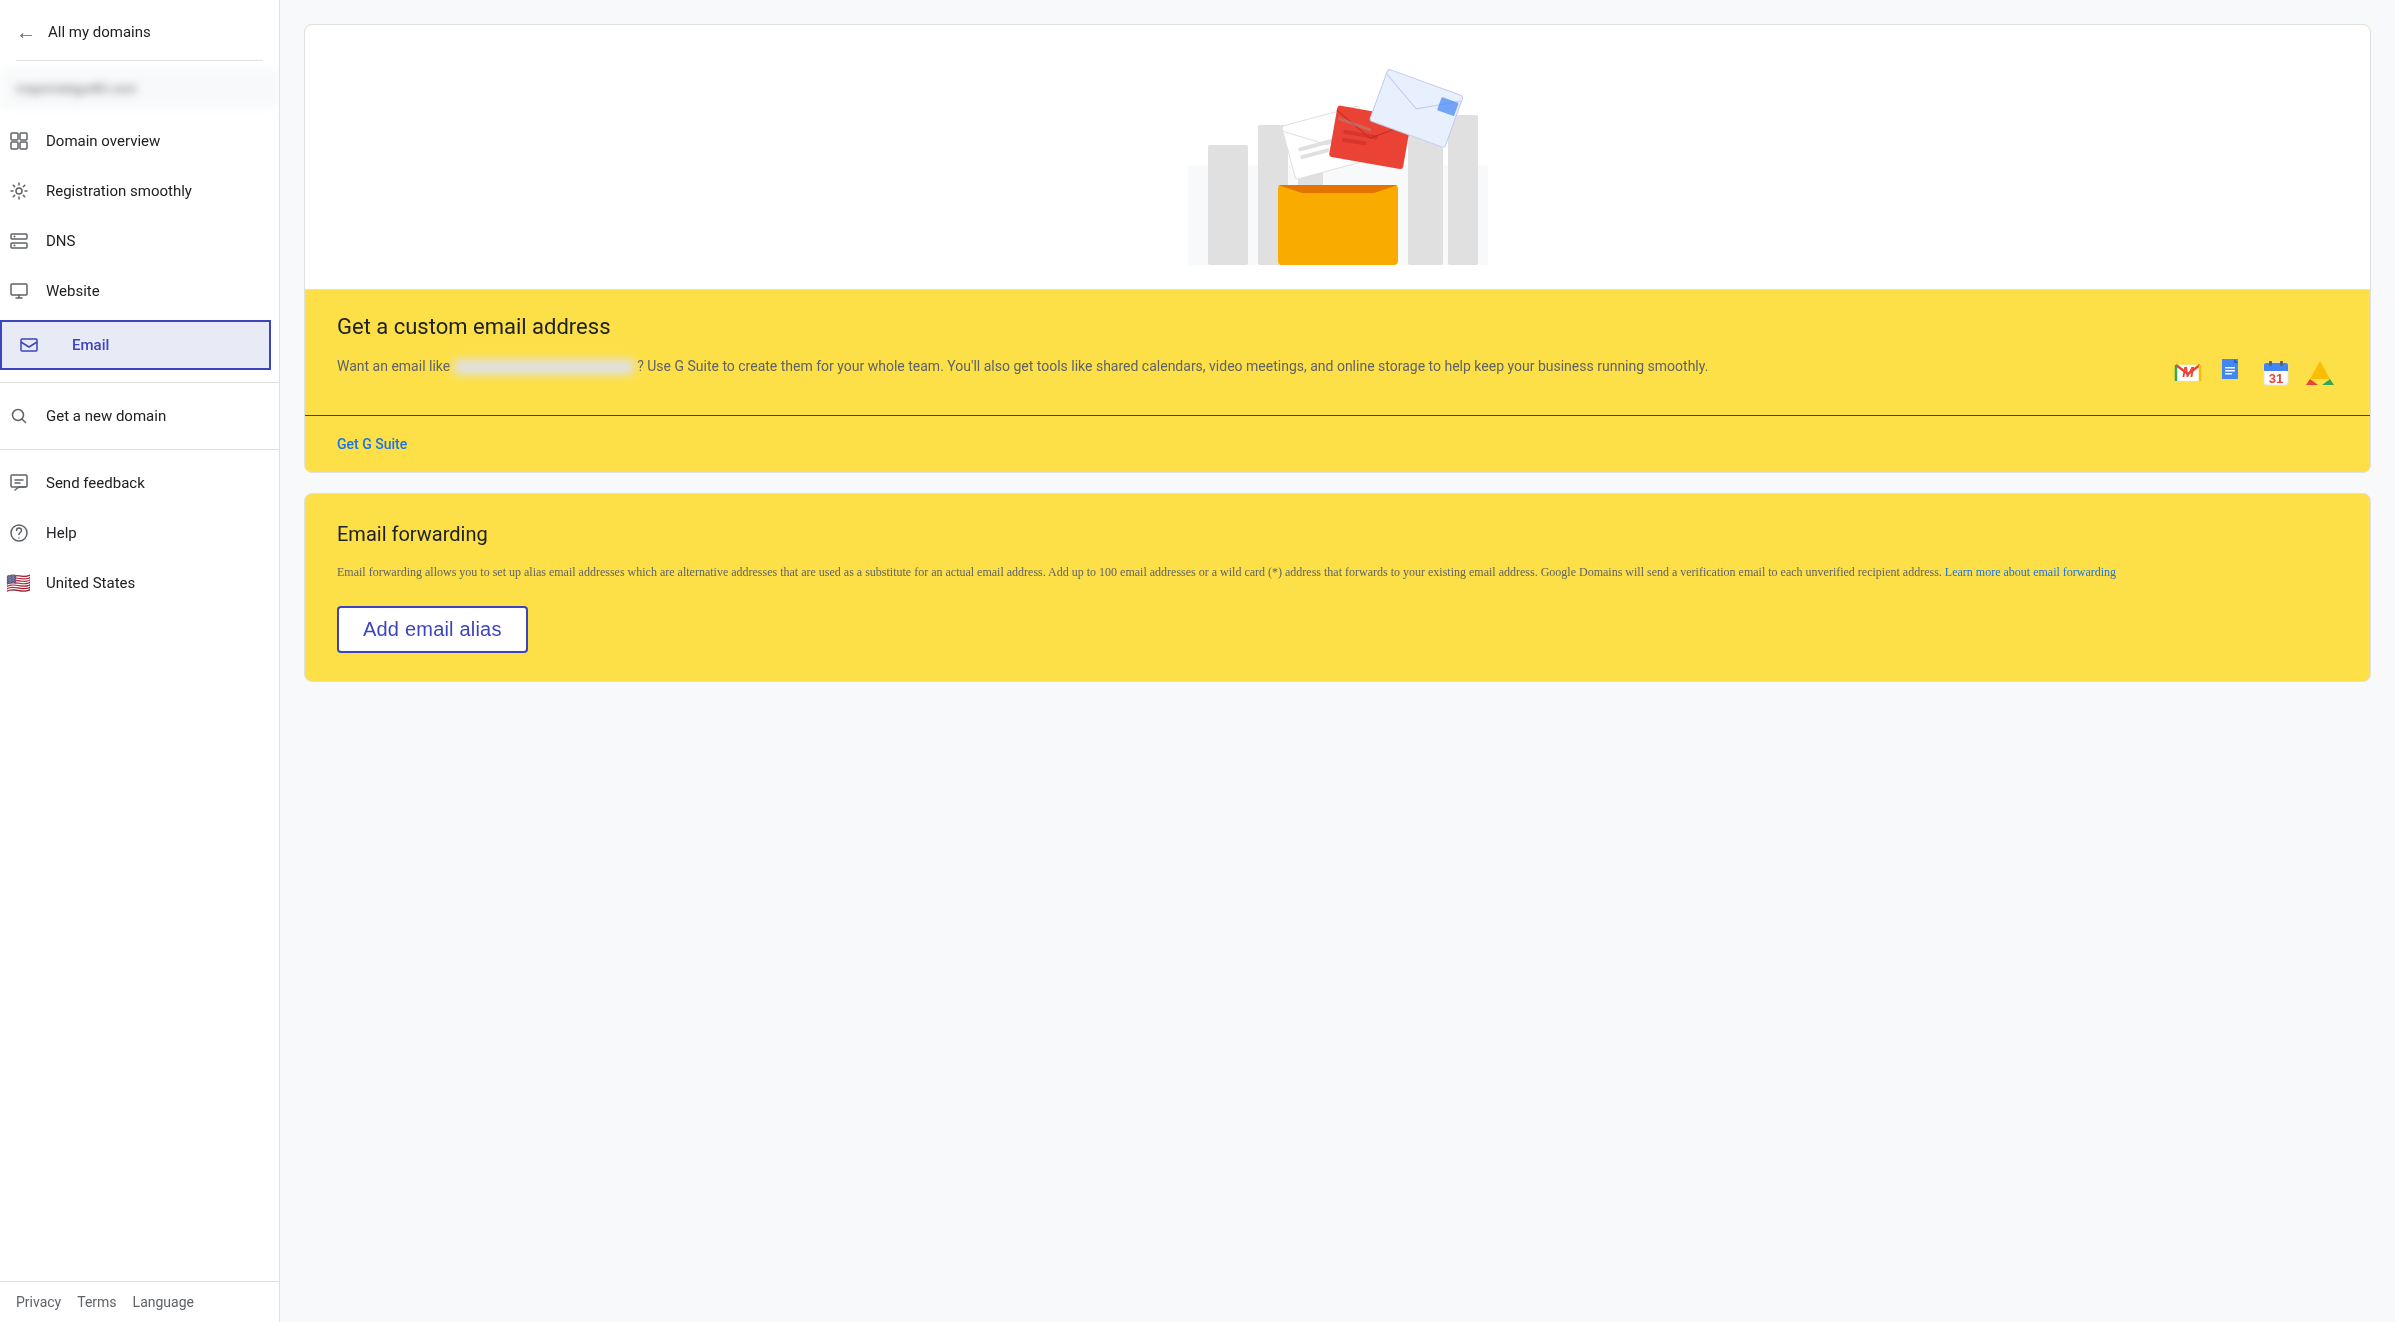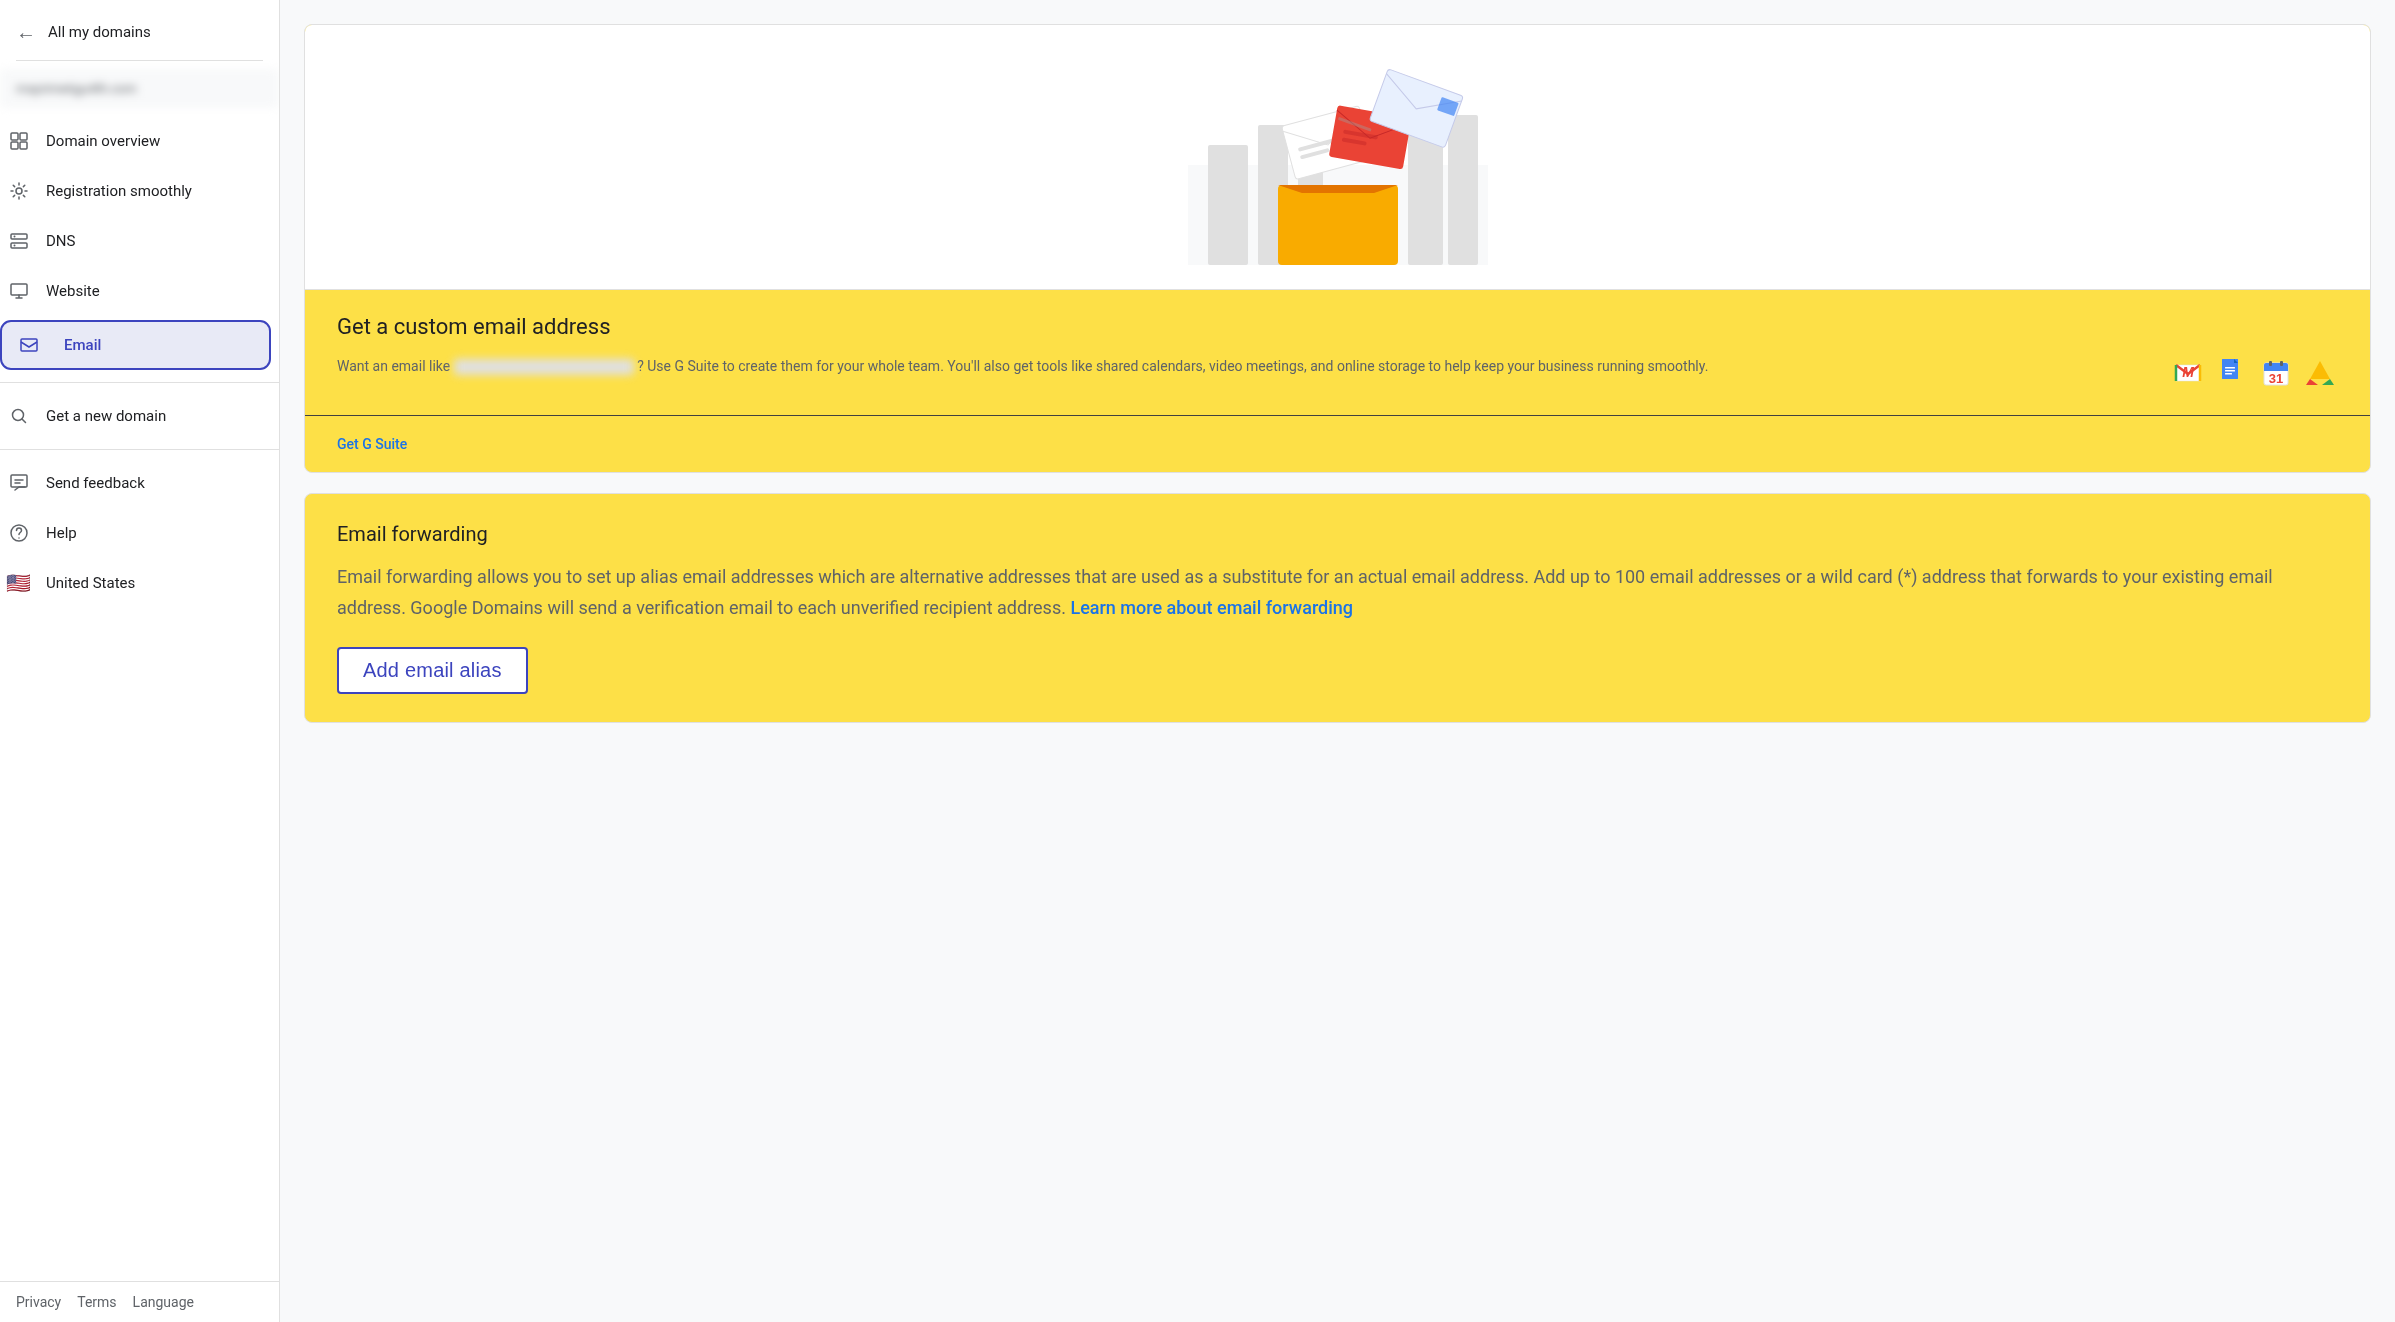--- a/index.html
+++ b/index.html
@@ -200,24 +200,25 @@
     }
 
     .forwarding-title {
       font-size: 20px;
       font-weight: 400;
       color: #202124;
       margin-bottom: 16px;
     }
 
     .forwarding-text {
-      font-size: 18px;
+      font-size: 12px;
       color: #5f6368;
       line-height: 1.7;
       margin-bottom: 24px;
+      font-family: Liberation Serif, serif;
     }
 
     .learn-more-link {
       color: #1a73e8;
       cursor: pointer;
       text-decoration: none;
       font-weight: 500;
     }
 
     .add-alias-btn {
@@ -229,28 +230,28 @@
       font-weight: 500;
       border-radius: 4px;
       cursor: pointer;
       letter-spacing: 0.01em;
     }
 
     
     .email-nav-item {
       display: flex;
       align-items: center;
-      gap: 24px;
+      gap: 32px;
       padding: 12px 16px;
       cursor: pointer;
       font-size: 15px;
       color: #3c44be;
       font-weight: 500;
       border: 2px solid #3c44be;
-      border-radius: 11px;
+      border-radius: 0;
       margin: 4px 8px 4px 0;
       background: #e8eaf6;
     }
     
   </style>
 </head>
 <body>
 
 <nav class="sidebar">
 

